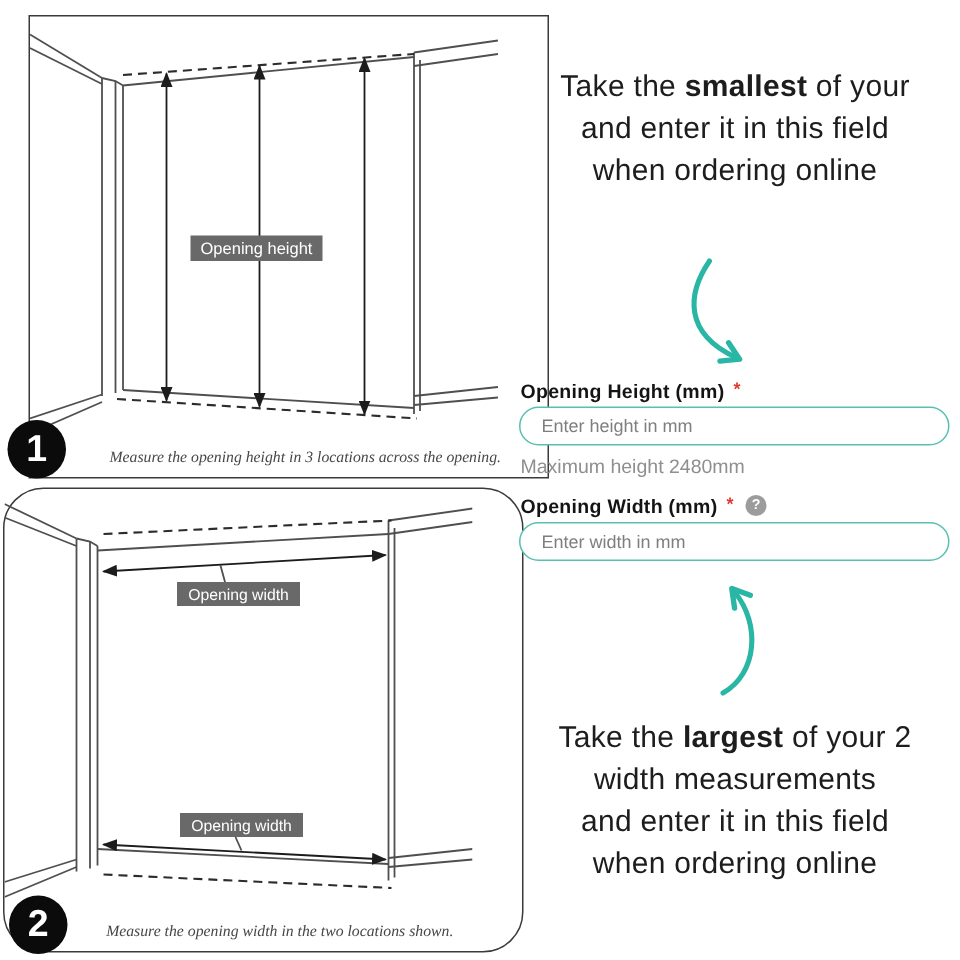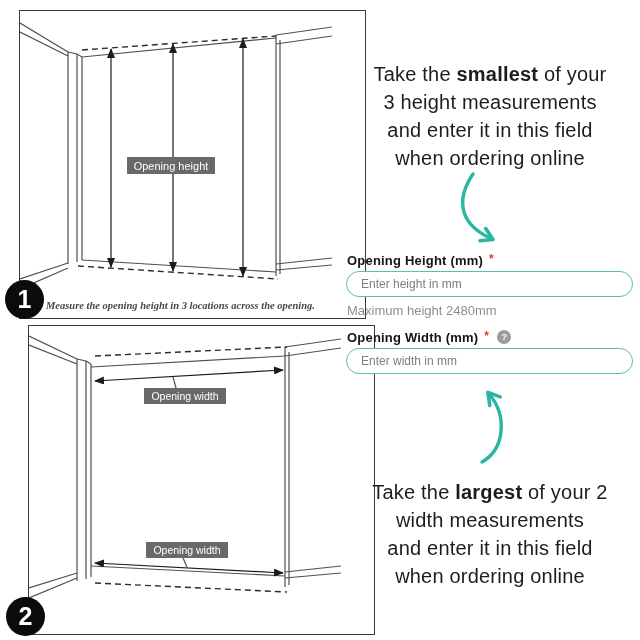--- a/index.html
+++ b/index.html
@@ -2,37 +2,37 @@
 <html><head>
 <meta charset="utf-8">
 <style>
   html,body{margin:0;padding:0;background:#fff;}
   .page{position:relative;width:640px;height:640px;background:#fff;overflow:hidden;
         font-family:"Liberation Sans",sans-serif;}
 
   
   .diagram{position:absolute;border:1px solid #3a3a3a;background:#fff;padding-left:33px;}
   #diagram-1{left:19px;top:10px;width:312px;height:307px;}
-  #diagram-2{left:28px;top:325px;width:312px;height:308px;}
+  #diagram-2{left:2px;top:325px;width:312px;height:308px;border-radius:27px;}
   .diagram svg{position:absolute;left:0;top:0;}
-  .caption{position:absolute;left:26px;right:4px;bottom:7px;text-align:left;
-           font-family:"Liberation Serif",serif;font-style:italic;font-weight:700;
+  .caption{position:absolute;left:26px;right:4px;bottom:7px;text-align:center;
+           font-family:"Liberation Serif",serif;font-style:italic;font-weight:400;
            font-size:10.5px;color:#474747;white-space:nowrap;}
   .badge{position:absolute;width:39px;height:39px;border-radius:50%;background:#0b0b0b;
          color:#fff;display:flex;align-items:center;justify-content:center;
          font-size:25px;font-weight:bold;z-index:5;}
   #badge-1{left:5px;top:280px;}
   #badge-2{left:6px;top:597px;}
   .chip-text{font-family:"Liberation Sans",sans-serif;fill:#fff;}
 
   
   .instr{position:absolute;left:340px;width:300px;text-align:center;font-size:20px;
          line-height:28px;color:#1d1d1d;letter-spacing:.2px;}
   .instr .b{font-weight:700;}
-  #instr-height{top:44px;margin-top:16px;}
+  #instr-height{top:44px;}
   #instr-width{top:478px;}
 
   .field-label{position:absolute;display:flex;align-items:center;font-size:13px;
                font-weight:700;color:#141414;letter-spacing:.2px;text-align:right;}
   #label-height{left:347px;top:253px;}
   #label-width{left:347px;top:330px;}
   .req{color:#e03a2f;font-size:12px;margin-left:6px;transform:translateY(-2px);}
   .help{width:14px;height:14px;border-radius:50%;background:#9c9c9c;color:#fff;
         font-size:9.5px;font-weight:700;display:inline-flex;align-items:center;
         justify-content:center;margin-left:8px;transform:translateY(-1px);cursor:pointer;}
@@ -135,28 +135,28 @@
       </g>
       <g>
         <rect x="115" y="62" width="82" height="16" fill="#696969"></rect>
         <text x="156" y="74" text-anchor="middle" font-size="10.5" class="chip-text">Opening width</text>
       </g>
       <g>
         <rect x="117" y="216" width="82" height="16" fill="#696969"></rect>
         <text x="158" y="228" text-anchor="middle" font-size="10.5" class="chip-text">Opening width</text>
       </g>
     </svg>
+    <div class="caption">Measure the opening width in the two locations shown.</div>
   </div>
 
   <div class="badge" id="badge-1">1</div>
   <div class="badge" id="badge-2">2</div>
 
   <div class="instr" id="instr-height">
       <div><span>Take the </span><span class="b">smallest</span><span> of your</span></div>
-      <div><span>3 height measurements</span></div>
       <div><span>and enter it in this field</span></div>
       <div><span>when ordering online</span></div>
     </div>
 
   <svg class="arrow-svg" id="arrow-down" width="70" height="82" viewBox="0 0 70 82">
     <defs>
       <marker id="chevD" markerUnits="userSpaceOnUse" markerWidth="18" markerHeight="18" viewBox="0 0 16 16" refX="9" refY="8" orient="auto">
         <path d="M2,2 L12,8 L2,14" fill="none" stroke="#29b6a4" stroke-width="3.2" stroke-linecap="round" stroke-linejoin="round"></path>
       </marker>
     </defs>

